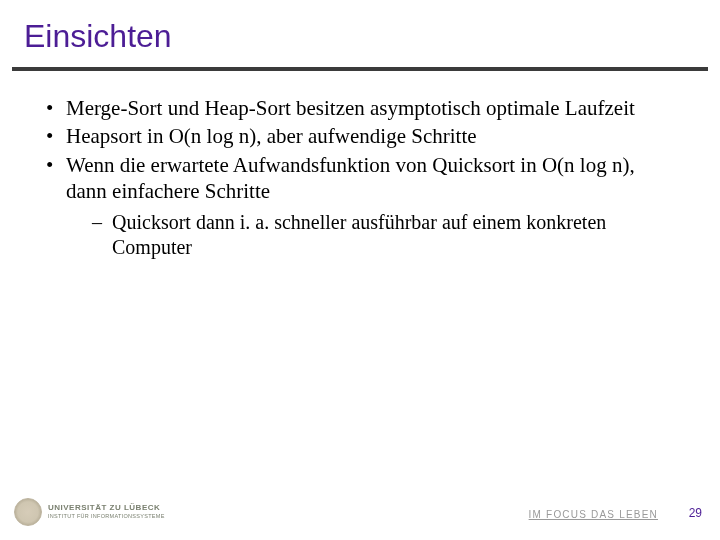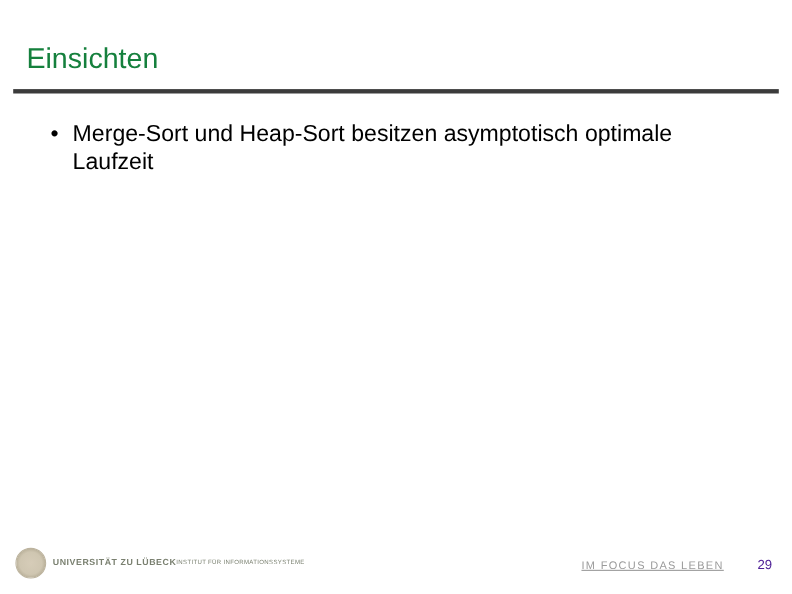--- a/index.html
+++ b/index.html
@@ -1,48 +1,54 @@
 <!DOCTYPE html>
 <html><head>
 <meta charset="utf-8">
 <style>
   * { margin: 0; padding: 0; box-sizing: border-box; }
   html, body { width: 720px; height: 540px; font-family: Arial, Helvetica, sans-serif; background: #fff; color: #000; }
   .slide { width: 720px; height: 540px; position: relative; display: flex; flex-direction: column; }
   .title-block { padding: 18px 20px 6px 24px; }
-  .title { font-size: 26px; font-weight: 400; color: #15803d; margin-top: 20px; }
+  .title { font-size: 32px; font-weight: 400; color: #4c1d95; }
   .title-rule { height: 4px; background: #3b3b3b; margin: 6px 12px 0 12px; }
   .body { padding: 24px 40px 0 40px; flex: 1; }
   ul.bullets { list-style: none; }
-  ul.bullets > li { position: relative; padding-left: 26px; font-size: 21px; line-height: 1.25; margin-bottom: 2px; color: #000; }
+  ul.bullets > li { position: relative; padding-left: 26px; font-size: 21px; line-height: 1.25; margin-bottom: 2px; color: #000; font-family: Liberation Serif, serif; }
   ul.bullets > li::before { content: "•"; position: absolute; left: 6px; top: 0; }
   ul.sub { list-style: none; margin-top: 6px; }
   ul.sub > li { position: relative; padding-left: 46px; font-size: 20px; line-height: 1.25; color: #000; }
   ul.sub > li::before { content: "–"; position: absolute; left: 26px; top: 0; }
   .footer { position: absolute; bottom: 14px; left: 0; right: 0; height: 34px; }
   .logo-left { position: absolute; left: 14px; bottom: 0; display: flex; align-items: center; gap: 6px; }
   .seal { width: 28px; height: 28px; border-radius: 50%; background: radial-gradient(circle at 50% 50%, #d6ccb8 0%, #cfc6b1 55%, #bdb49e 70%, #e2dcc9 72%, #cfc6b1 100%); border: 1px solid #bcb39e; }
-  .uni-text { display: flex; flex-direction: row; line-height: 1; color: #7a8070; }
+  .uni-text { display: flex; flex-direction: column; line-height: 1; color: #7a8070; }
   .uni1 { font-size: 8px; letter-spacing: 0.5px; font-weight: 600; }
   .uni2 { font-size: 5.5px; letter-spacing: 0.3px; margin-top: 2px; }
   .tagline { position: absolute; right: 62px; bottom: 6px; font-size: 10px; letter-spacing: 1.2px; color: #9a9a9a; text-decoration: underline; }
   .pagenum { position: absolute; right: 18px; bottom: 6px; font-size: 12px; color: #4c1d95; }
 </style>
 </head>
 <body>
 
 <div class="slide">
   <div class="title-block">
     <div class="title">Einsichten</div>
   </div>
   <div class="title-rule"></div>
 
   <div class="body">
     <ul class="bullets">
       <li><span>Merge-Sort und Heap-Sort besitzen asymptotisch optimale Laufzeit</span></li>
+      <li><span>Heapsort in O(n log n), aber aufwendige Schritte</span></li>
+      <li><span>Wenn die erwartete Aufwandsfunktion von Quicksort in O(n log n), dann einfachere Schritte</span>
+        <ul class="sub">
+          <li><span>Quicksort dann i. a. schneller ausführbar auf einem konkreten Computer</span></li>
+        </ul>
+      </li>
     </ul>
   </div>
 
   <div class="footer">
     <div class="logo-left">
       <div class="seal"></div>
       <div class="uni-text">
         <div class="uni1">UNIVERSITÄT ZU LÜBECK</div>
         <div class="uni2">INSTITUT FÜR INFORMATIONSSYSTEME</div>
       </div>

